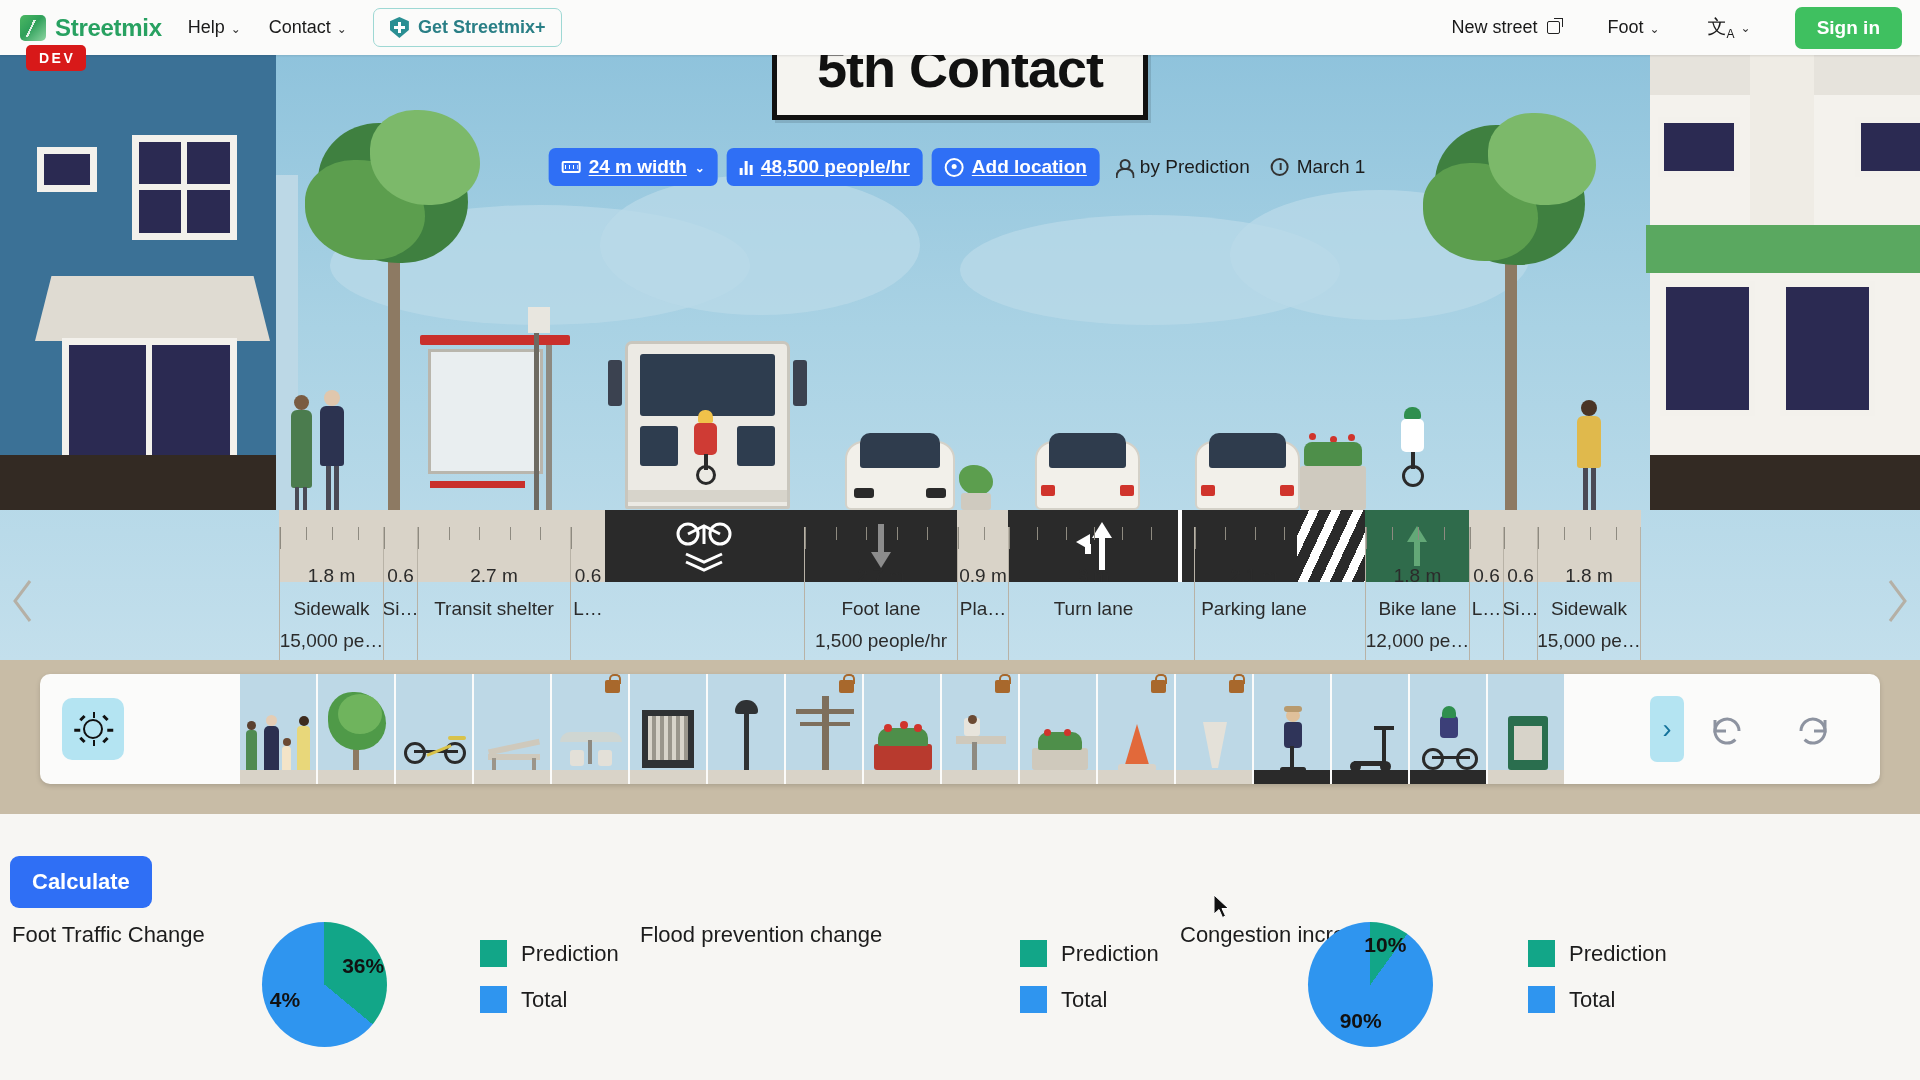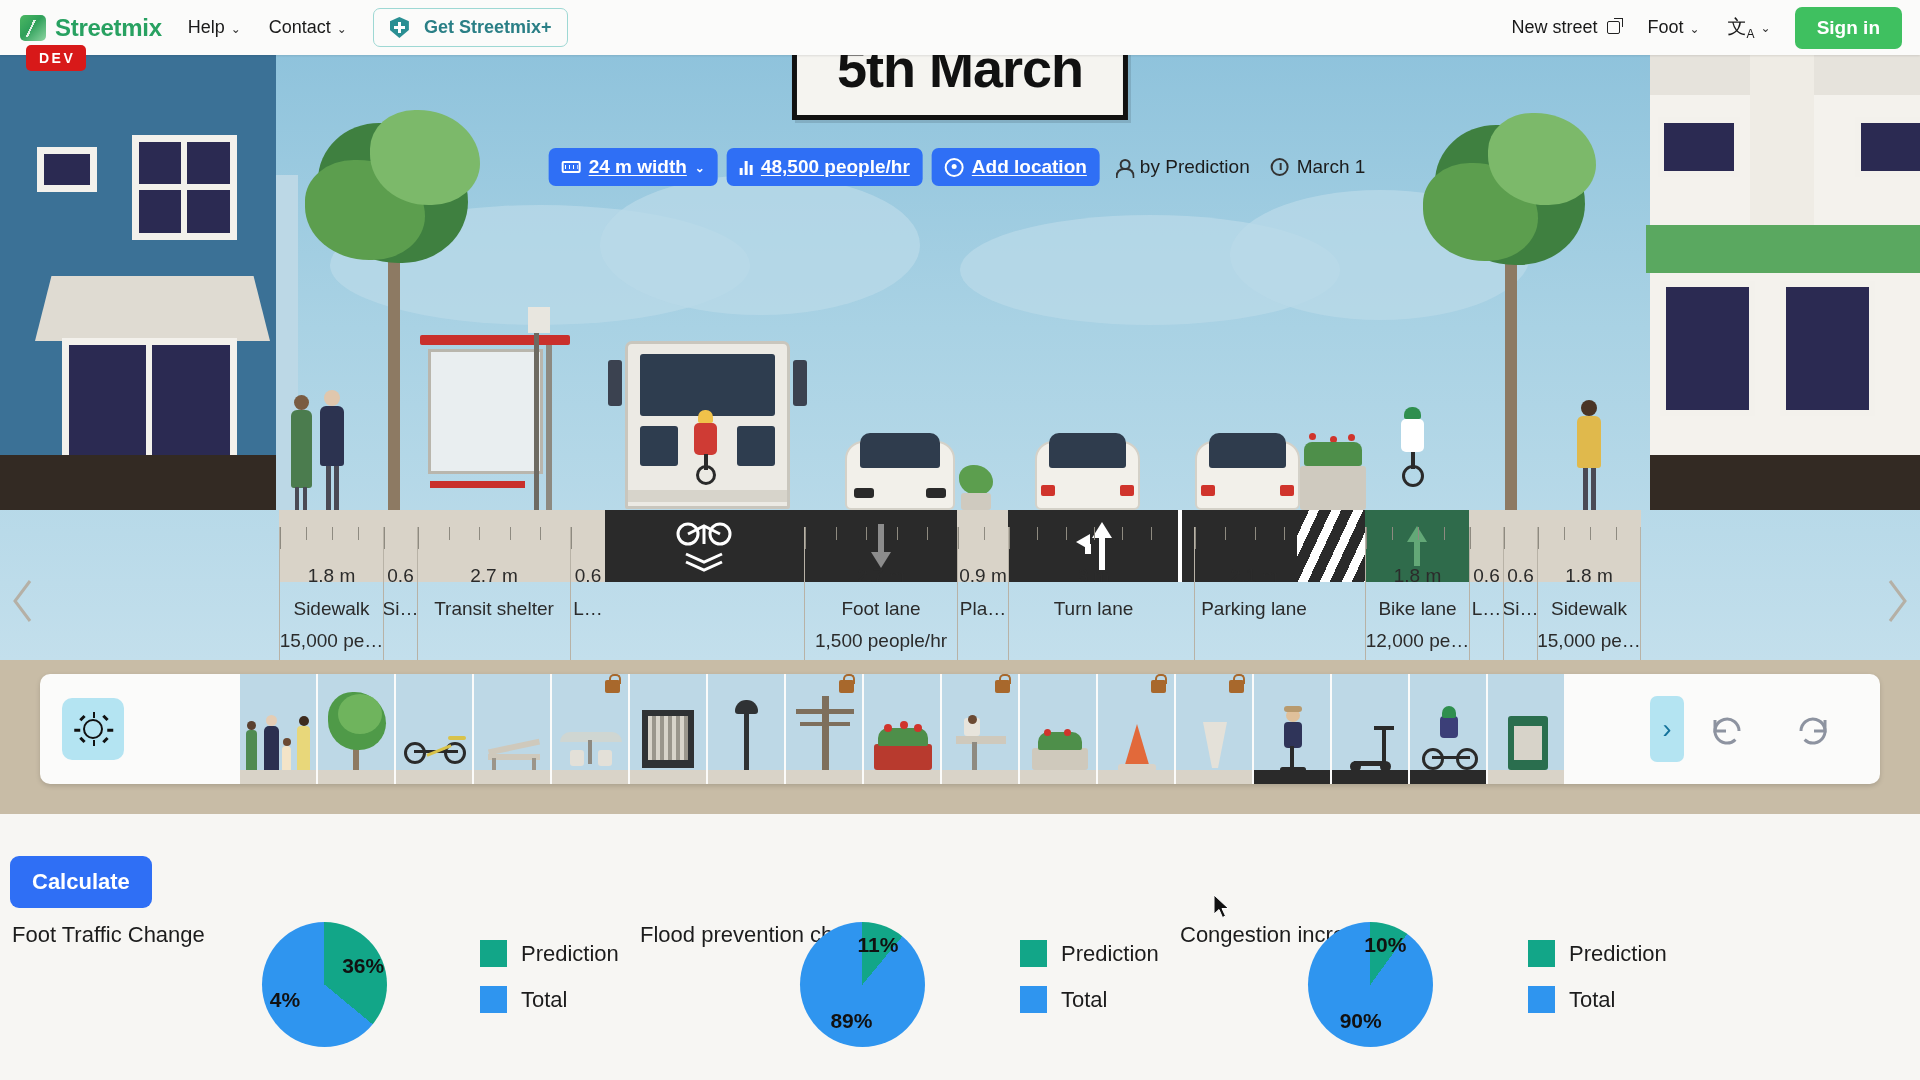--- a/index.html
+++ b/index.html
@@ -34,36 +34,36 @@
   .brand-name { font-size: 24px; font-weight: 700; color: #28a161; letter-spacing: -.3px; }
 
   .menu-item {
     display: flex; align-items: center; gap: 6px;
     font-size: 18px; color: #1a1a1a; padding: 7px 14px; border-radius: 5px;
     cursor: pointer; white-space: nowrap;
   }
   .caret { font-size: 12px; color: #333; line-height: 1; transform: translateY(1px); }
 
   .upgrade-btn {
-    display: flex; align-items: center; gap: 15px;
+    display: flex; align-items: center; gap: 9px;
     border: 1px solid #9ed8d4; border-radius: 7px;
     padding: 8px 16px; margin-left: 12px; cursor: pointer;
     color: #2a7f86; font-size: 18px; font-weight: 700; background: #fbfbfa;
   }
   .shield {
     width: 19px; height: 21px; background: #2a8f93; position: relative;
     clip-path: polygon(50% 0,100% 20%,100% 62%,50% 100%,0 62%,0 20%);
   }
   .shield::before, .shield::after {
     content:""; position:absolute; background:#fff;
   }
   .shield::before { left: 8px; top: 5px; width: 3px; height: 11px; }
   .shield::after  { left: 4px; top: 9px; width: 11px; height: 3px; }
 
-  .menu-right { margin-left: auto; display: flex; align-items: center; gap: 0; padding-right: 4px; }
+  .menu-right { margin-left: auto; display: flex; align-items: center; gap: 20px; padding-right: 4px; }
   .ext-icon { width: 13px; height: 13px; border: 1.8px solid #222; border-radius: 2px; position: relative; margin-left: 3px;}
   .ext-icon::after{content:""; position:absolute; right:-4px; top:-4px; width:8px;height:8px;border-top:1.8px solid #222;border-right:1.8px solid #222;}
   .lang-glyph { font-size: 19px; color: #1a1a1a; }
   .signin-btn {
     background: #3fc060; color: #fff; font-size: 19px; font-weight: 700;
     border: none; border-radius: 7px; padding: 10px 22px; cursor: pointer;
     margin-left: 10px;
   }
   .dev-badge {
     position: absolute; left: 26px; top: 45px;
@@ -426,21 +426,21 @@
               <polygon points="13,2 3,18 23,18" fill="#63a877"></polygon>
             </svg>
           </div>
         </div>
         <div class="seg sidewalk" style="width: 34px;"></div>
         <div class="seg sidewalk" style="width: 34px;"></div>
         <div class="seg sidewalk" style="width: 104px;"></div>
       </div>
   </div>
 
-  <div class="street-title">5th March</div>
+  <div class="street-title">5th Contact</div>
 
   <div class="meta-row">
     <div class="meta-pill">
       <span class="ico-ruler"></span>
       <u>24 m width</u>
       <span class="caret" style="color:#fff">⌄</span>
     </div>
     <div class="meta-pill">
       <span class="ico-bars">
           <i style="height:7px"></i>
@@ -796,24 +796,20 @@
               <span class="legend-text">Prediction</span>
             </div>
             <div class="legend-row">
               <span class="legend-chip" style="background: rgb(47, 149, 239);"></span>
               <span class="legend-text">Total</span>
             </div>
           </div>
         </div>
         <div class="panel" style="left: 0px; width: 1920px;">
           <div class="panel-title" style="left: 640px;">Flood prevention change</div>
-          <div class="pie" style="left: 800px; background: conic-gradient(rgb(18, 166, 136) 0deg, rgb(18, 166, 136) 39.6deg, rgb(47, 149, 239) 39.6deg, rgb(47, 149, 239) 360deg);">
-            <div class="pie-lbl" style="left: 57.5495px; top: 11.3648px;">11%</div>
-            <div class="pie-lbl" style="left: 30.4505px; top: 86.6352px;">89%</div>
-          </div>
           <div class="legend" style="left: 1020px;">
             <div class="legend-row">
               <span class="legend-chip" style="background: rgb(18, 166, 136);"></span>
               <span class="legend-text">Prediction</span>
             </div>
             <div class="legend-row">
               <span class="legend-chip" style="background: rgb(47, 149, 239);"></span>
               <span class="legend-text">Total</span>
             </div>
           </div>

